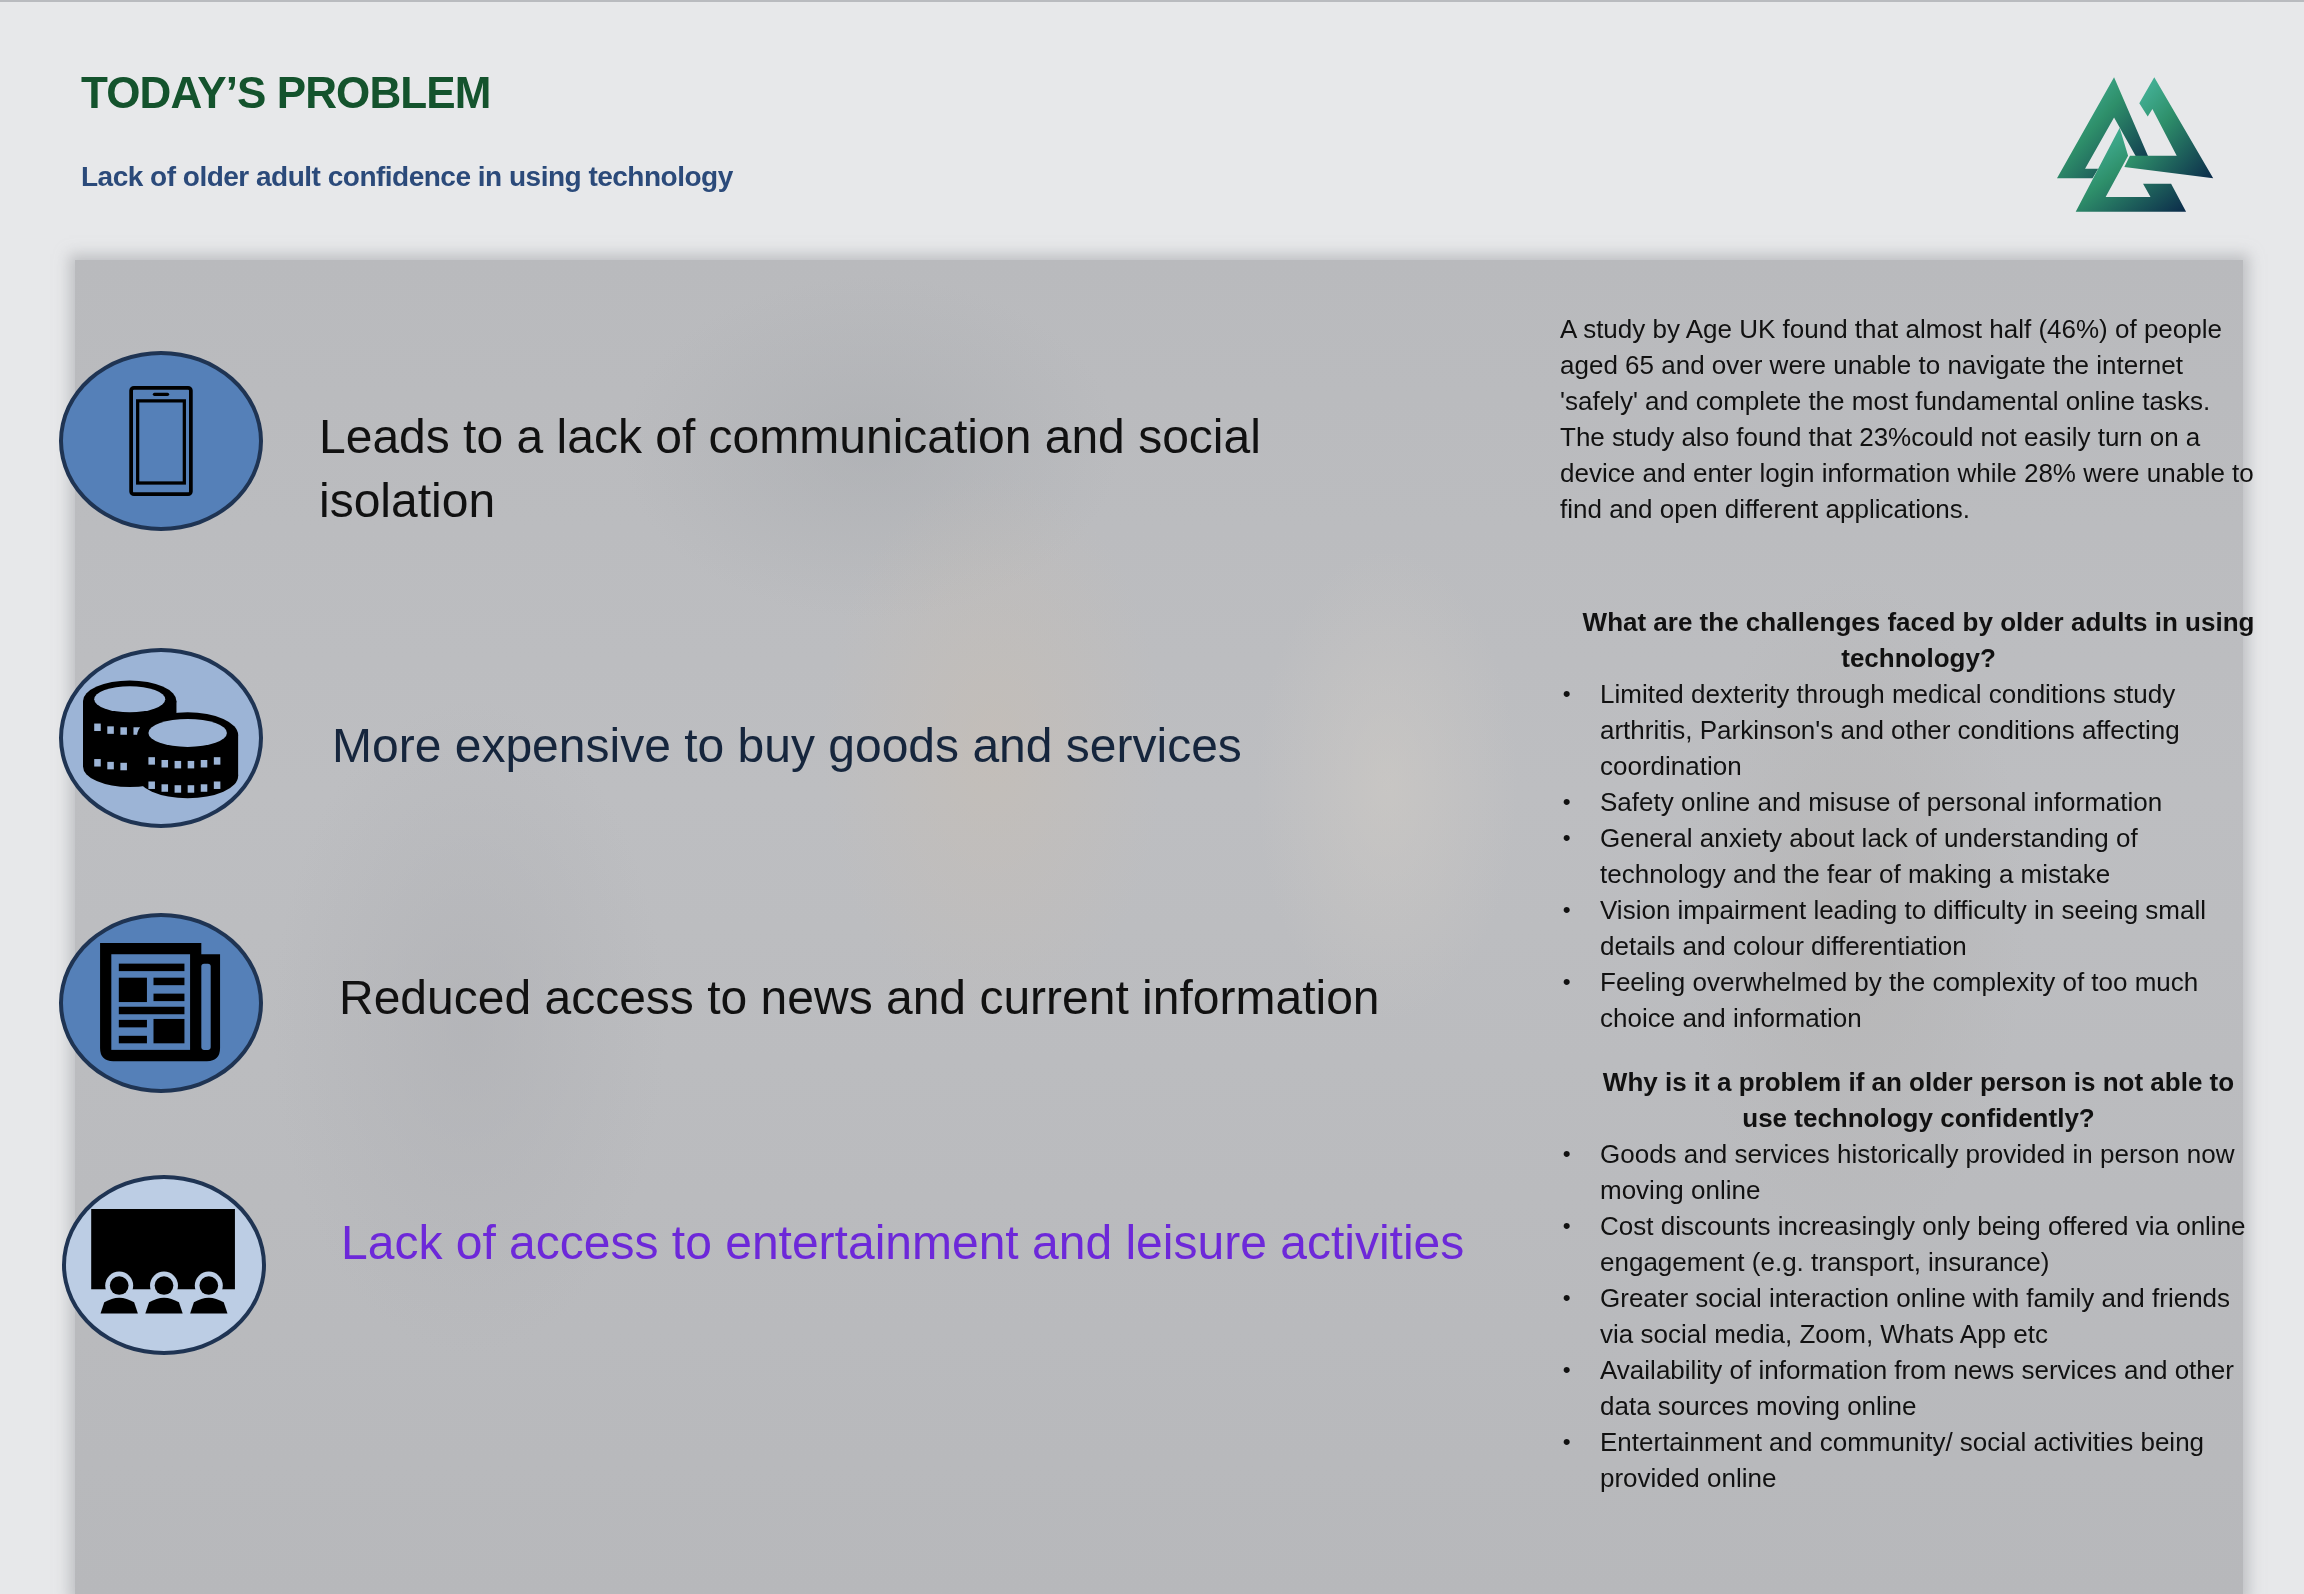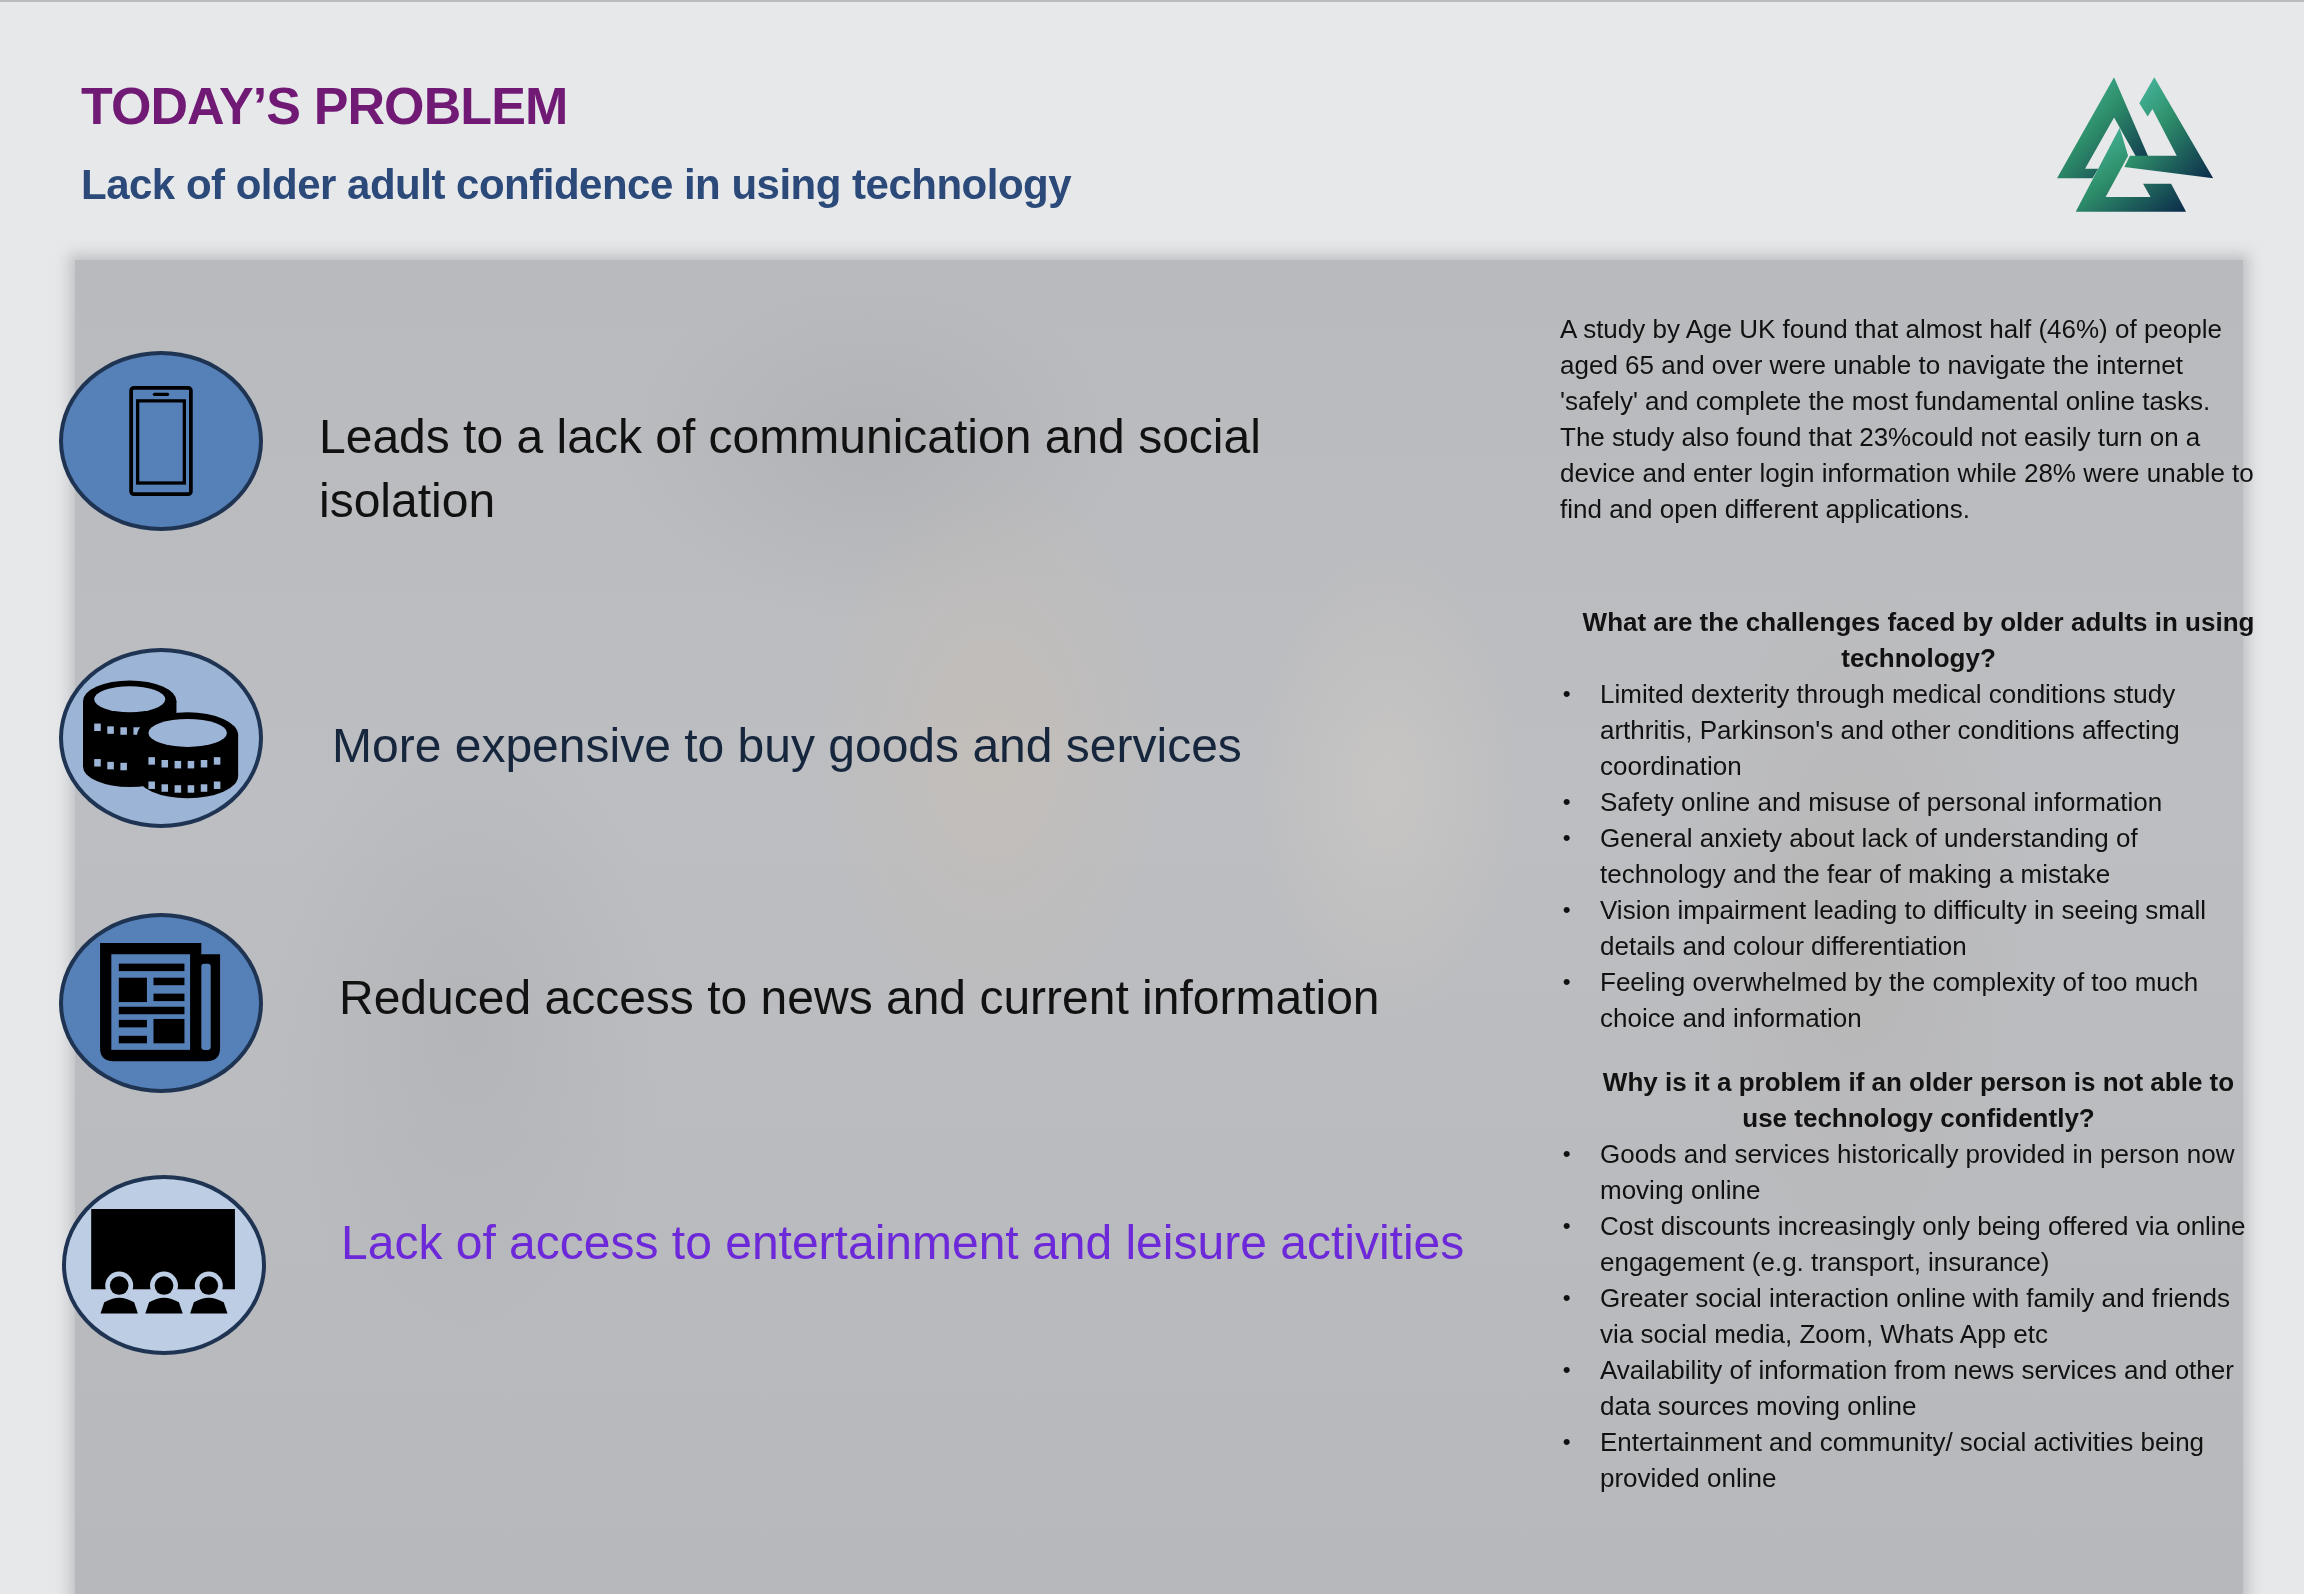--- a/index.html
+++ b/index.html
@@ -5,27 +5,27 @@
   html, body { margin: 0; padding: 0; }
   body {
     width: 2305px; height: 1595px; overflow: hidden;
     background: #e7e8ea;
     font-family: "Liberation Sans", "DejaVu Sans", sans-serif;
     position: relative;
     border-top: 2.8px solid #b9bbbf;
     box-sizing: border-box;
   }
   .title {
-    position: absolute; left: 81px; top: 74px;
-    font-size: 52px; font-weight: bold; color: #701a75;
+    position: absolute; left: 81px; top: 66px;
+    font-size: 44px; font-weight: bold; color: #14532d;
     letter-spacing: -0.9px; margin: 0;
   }
   .subtitle {
     position: absolute; left: 81px; top: 159px;
-    font-size: 42px; font-weight: bold; color: #2b4a7a;
+    font-size: 28px; font-weight: bold; color: #2b4a7a;
     letter-spacing: -0.5px; margin: 0;
   }
   .logo { position: absolute; left: 2057px; top: 73px; width: 159px; height: 139px; }
 
   .photo-panel {
     position: absolute; left: 75px; top: 258px; width: 2168px; height: 1337px;
     background:
       radial-gradient(ellipse 244px 394px at 918px 487px, rgba(200,190,178,0.55), transparent 70%),
       radial-gradient(ellipse 187px 337px at 1312px 525px, rgba(210,205,198,0.5), transparent 70%),
       radial-gradient(ellipse 281px 468px at 394px 768px, rgba(175,176,180,0.6), transparent 70%),

